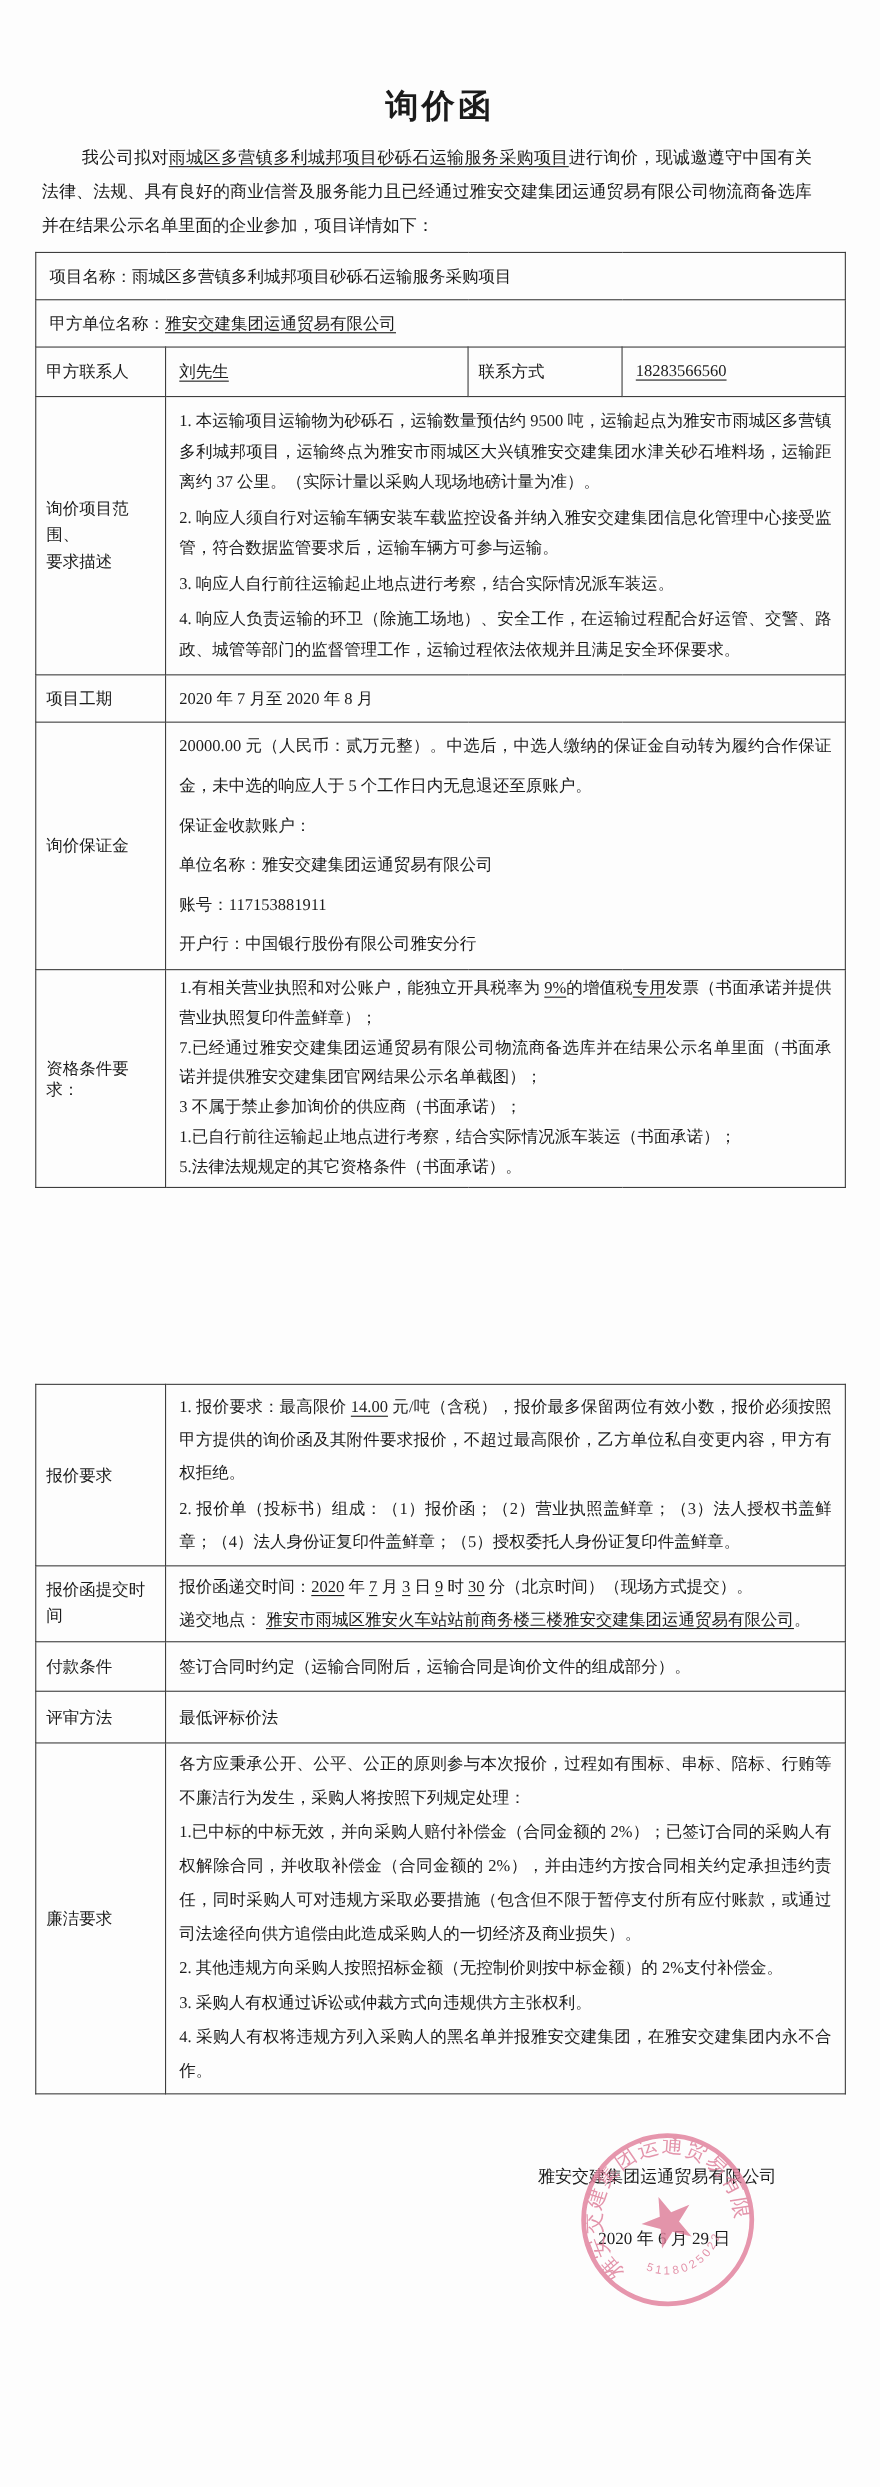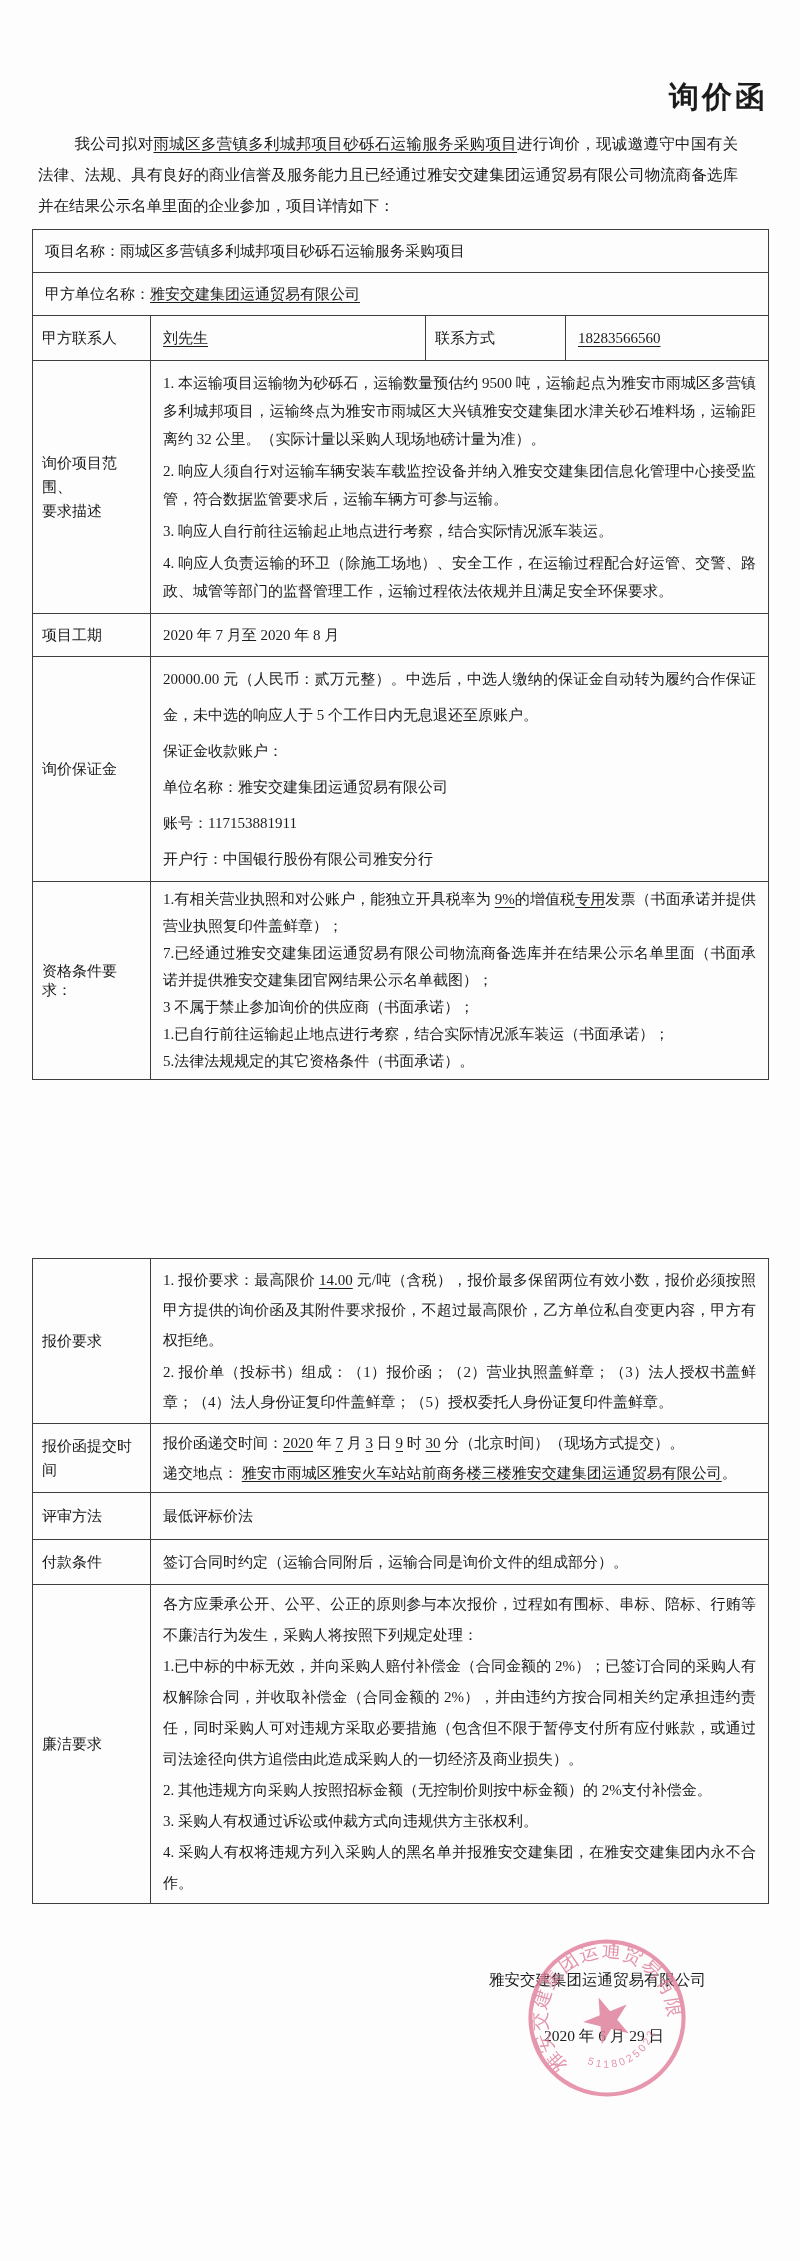--- a/index.html
+++ b/index.html
@@ -2,21 +2,21 @@
 <html><head>
 <meta charset="utf-8">
 <style>
   html,body { margin:0; padding:0; background:#ffffff; }
   .page {
     position:relative; width:800px; height:2261px; margin:0 auto;
     background:#fdfdfd; box-sizing:border-box; padding:76px 32px 0 32px;
     font-family:"Liberation Serif","DejaVu Serif",serif; color:#1b1b1b;
     overflow:hidden;
   }
-  .title { text-align:right; font-size:30px; font-weight:bold; letter-spacing:3px; margin:0; line-height:42px; }
+  .title { text-align:center; font-size:30px; font-weight:bold; letter-spacing:3px; margin:0; line-height:42px; }
   .intro { font-size:15.5px; line-height:31px; text-align:justify; margin:10px 30px 8px 6px; text-indent:2.35em; }
   .u { text-decoration:underline; text-underline-offset:3px; }
   table { width:736px; border-collapse:collapse; table-layout:fixed; font-size:15px; color:#1b1b1b; }
   td { border:1px solid #3e3e3e; padding:4px 12px; vertical-align:middle; word-break:break-all; }
   td.lbl { padding:4px 6px 4px 9px; }
   .t2 { margin-top:178px; }
   .h34 { height:34px; }
   .h36 { height:36px; }
   .h66 { height:66px; }
   .cell p { margin:0; text-align:justify; }
@@ -60,21 +60,21 @@
       <td><span class="u">刘先生</span></td>
       <td class="lbl">联系方式</td>
       <td><span class="u">18283566560</span></td>
     </tr>
     <tr>
       <td class="lbl">
         <div>询价项目范围、</div>
         <div>要求描述</div>
       </td>
       <td colspan="3" class="cell scope">
-        <p>1. 本运输项目运输物为砂砾石，运输数量预估约 9500 吨，运输起点为雅安市雨城区多营镇多利城邦项目，运输终点为雅安市雨城区大兴镇雅安交建集团水津关砂石堆料场，运输距离约 32 公里。（实际计量以采购人现场地磅计量为准）。</p>
+        <p>1. 本运输项目运输物为砂砾石，运输数量预估约 9500 吨，运输起点为雅安市雨城区多营镇多利城邦项目，运输终点为雅安市雨城区大兴镇雅安交建集团水津关砂石堆料场，运输距离约 37 公里。（实际计量以采购人现场地磅计量为准）。</p>
         <p>2. 响应人须自行对运输车辆安装车载监控设备并纳入雅安交建集团信息化管理中心接受监管，符合数据监管要求后，运输车辆方可参与运输。</p>
         <p>3. 响应人自行前往运输起止地点进行考察，结合实际情况派车装运。</p>
         <p>4. 响应人负责运输的环卫（除施工场地）、安全工作，在运输过程配合好运管、交警、路政、城管等部门的监督管理工作，运输过程依法依规并且满足安全环保要求。</p>
       </td>
     </tr>
     <tr>
       <td class="lbl h34">项目工期</td>
       <td colspan="3">2020 年 7 月至 2020 年 8 月</td>
     </tr>
     <tr>
@@ -117,26 +117,26 @@
       <td class="lbl">
         <div>报价函提交时</div>
         <div>间</div>
       </td>
       <td class="cell submit">
         <p><span>报价函递交时间：</span><span class="u">2020</span><span> 年 </span><span class="u">7</span><span> 月 </span><span class="u">3</span><span> 日 </span><span class="u">9</span><span> 时 </span><span class="u">30</span><span> 分（北京时间）（现场方式提交）。</span></p>
         <p><span>递交地点： </span><span class="u">雅安市雨城区雅安火车站站前商务楼三楼雅安交建集团运通贸易有限公司</span><span>。</span></p>
       </td>
     </tr>
     <tr>
+      <td class="lbl h36">付款条件</td>
+      <td>签订合同时约定（运输合同附后，运输合同是询价文件的组成部分）。</td>
+    </tr>
+    <tr>
       <td class="lbl" style="height:38px">评审方法</td>
       <td>最低评标价法</td>
-    </tr>
-    <tr>
-      <td class="lbl h36">付款条件</td>
-      <td>签订合同时约定（运输合同附后，运输合同是询价文件的组成部分）。</td>
     </tr>
     <tr>
       <td class="lbl">廉洁要求</td>
       <td class="cell integrity">
         <p>各方应秉承公开、公平、公正的原则参与本次报价，过程如有围标、串标、陪标、行贿等不廉洁行为发生，采购人将按照下列规定处理：</p>
         <p>1.已中标的中标无效，并向采购人赔付补偿金（合同金额的 2%）；已签订合同的采购人有权解除合同，并收取补偿金（合同金额的 2%），并由违约方按合同相关约定承担违约责任，同时采购人可对违规方采取必要措施（包含但不限于暂停支付所有应付账款，或通过司法途径向供方追偿由此造成采购人的一切经济及商业损失）。</p>
         <p>2. 其他违规方向采购人按照招标金额（无控制价则按中标金额）的 2%支付补偿金。</p>
         <p>3. 采购人有权通过诉讼或仲裁方式向违规供方主张权利。</p>
         <p>4. 采购人有权将违规方列入采购人的黑名单并报雅安交建集团，在雅安交建集团内永不合作。</p>
       </td>

